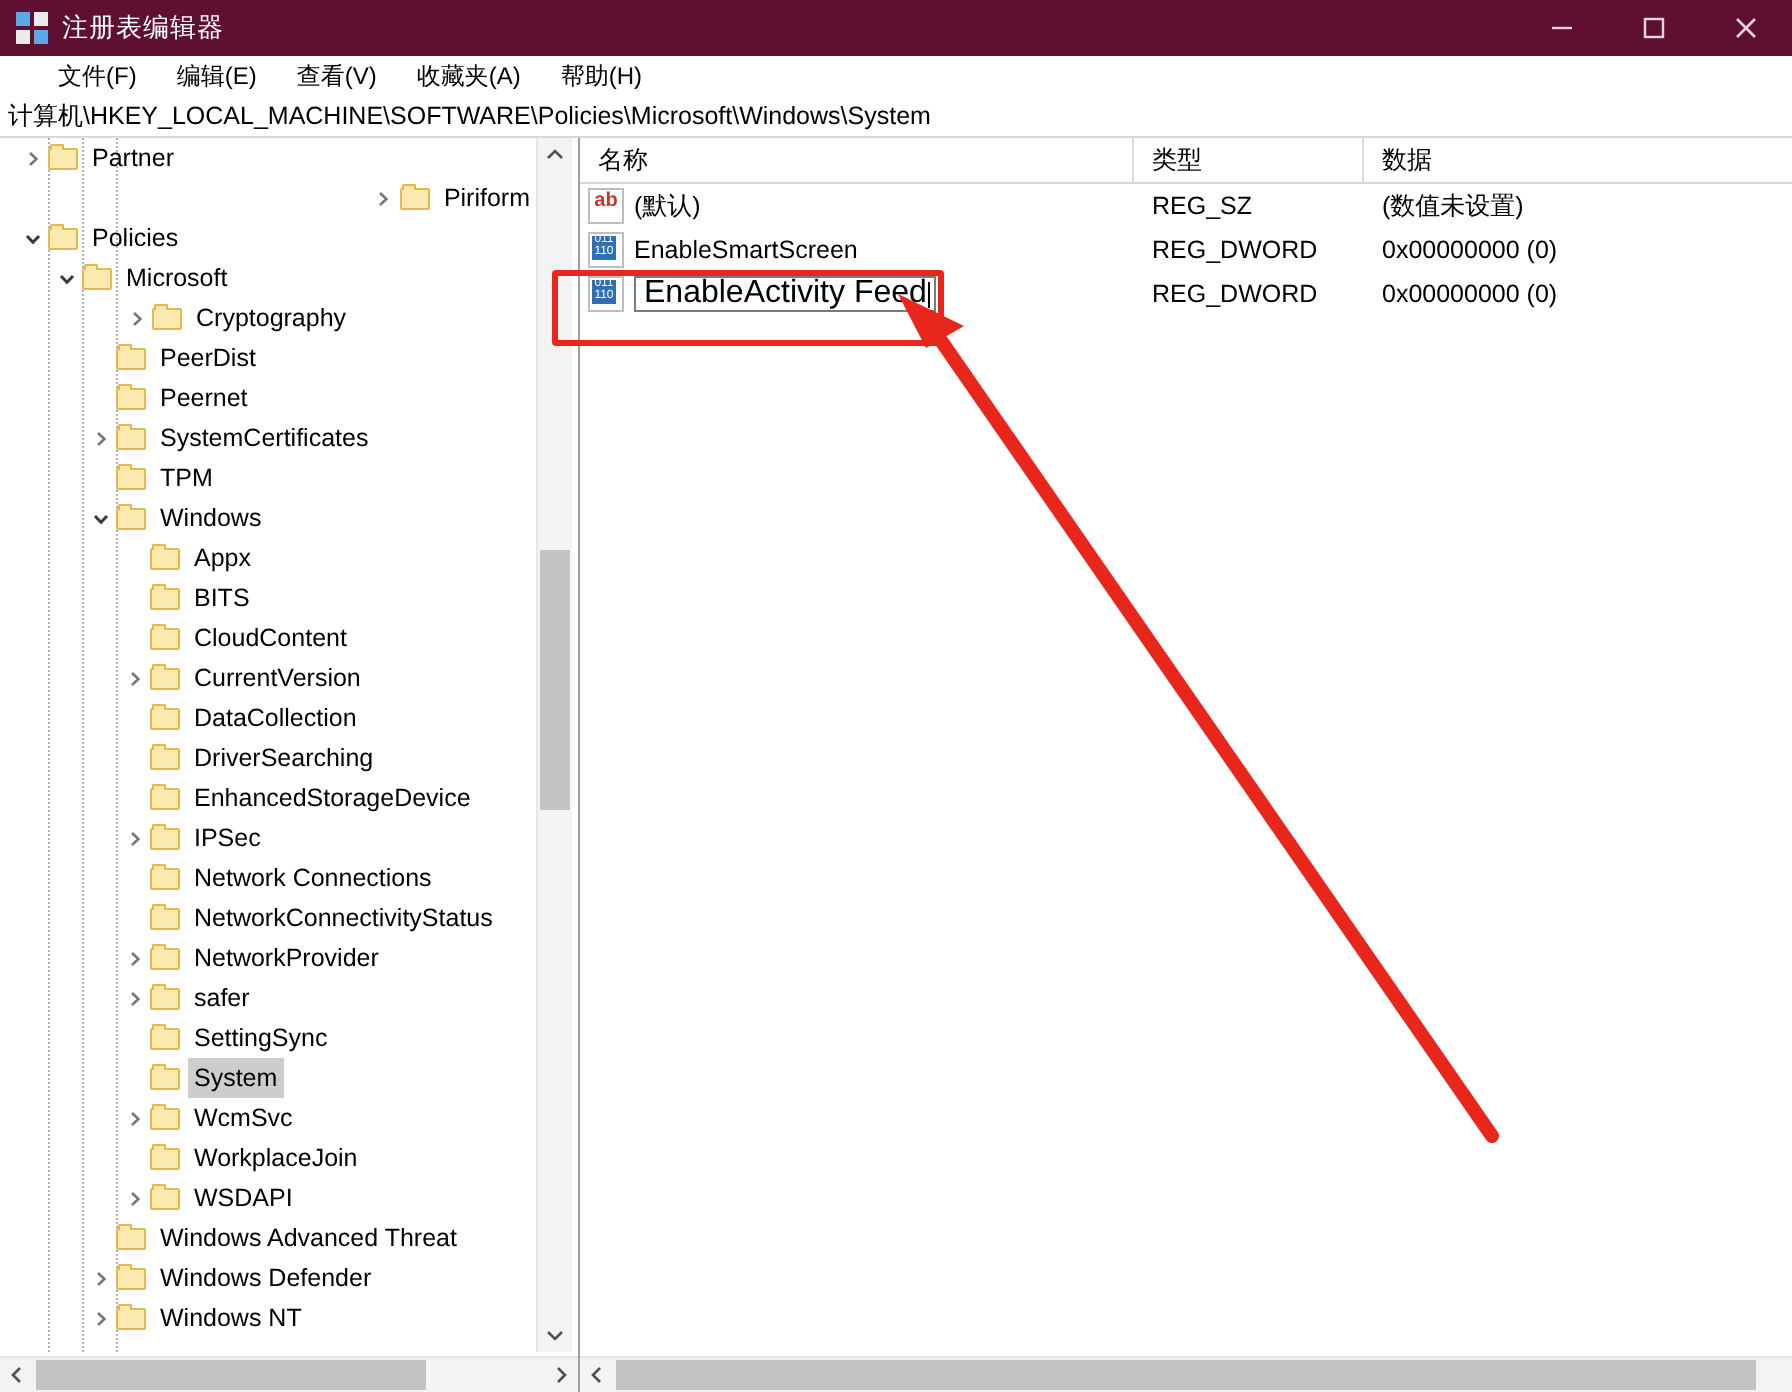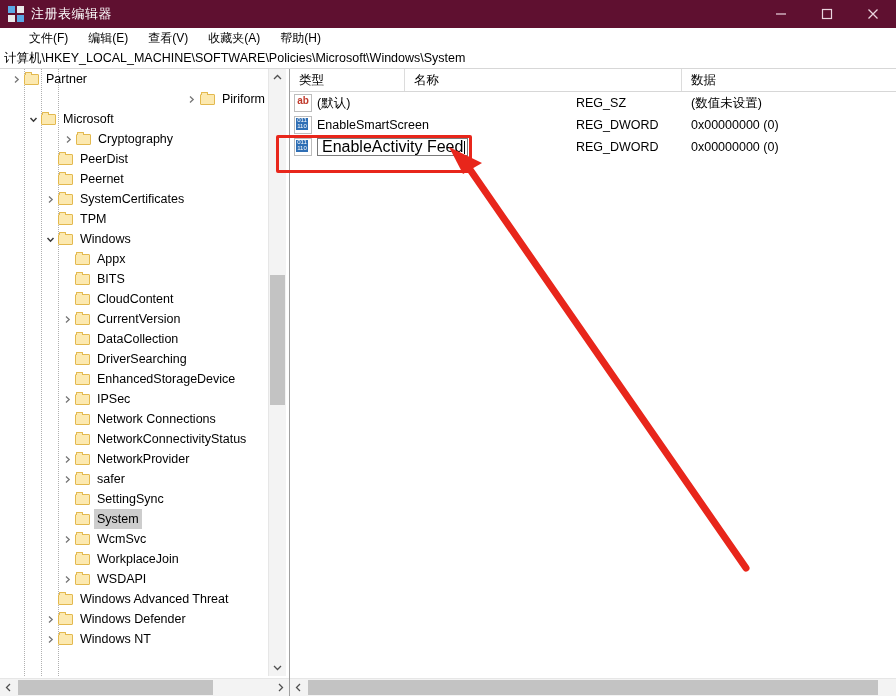--- a/index.html
+++ b/index.html
@@ -191,20 +191,31 @@
               <span class="exp">
                 <svg width="9" height="9" viewBox="0 0 9 9">
                   <path d="M3 1.5l3.2 3-3.2 3" fill="none" stroke="#767676" stroke-width="1.3"></path>
                 </svg>
               </span>
               <span class="folder">
                 <i></i>
               </span>
               <span class="lbl">Piriform</span>
             </div>
+            <div class="trow" style="padding-left: 8px;">
+              <span class="exp">
+                <svg width="9" height="9" viewBox="0 0 9 9">
+                  <path d="M1.5 3l3 3.2 3-3.2" fill="none" stroke="#3a3a3a" stroke-width="1.5"></path>
+                </svg>
+              </span>
+              <span class="folder">
+                <i></i>
+              </span>
+              <span class="lbl">Policies</span>
+            </div>
             <div class="trow" style="padding-left: 25px;">
               <span class="exp">
                 <svg width="9" height="9" viewBox="0 0 9 9">
                   <path d="M1.5 3l3 3.2 3-3.2" fill="none" stroke="#3a3a3a" stroke-width="1.5"></path>
                 </svg>
               </span>
               <span class="folder">
                 <i></i>
               </span>
               <span class="lbl">Microsoft</span>
@@ -462,22 +473,22 @@
         <div class="hbtn" style="position:absolute;right:0;top:0;">
           <svg width="9" height="9" viewBox="0 0 9 9">
               <path d="M3 1l3.5 3.5L3 8" fill="none" stroke="#505050" stroke-width="1.3"></path>
             </svg>
         </div>
       </div>
     </div>
 
     <div class="list-pane">
       <div class="cols">
+        <div class="col c0">名称</div>
         <div class="col c1">类型</div>
-        <div class="col c0">名称</div>
         <div class="col c2">数据</div>
       </div>
       <div class="rows" id="rows">
           <div class="lrow">
             <div class="cell c0">
               <span class="ico ico-sz">
                 <b>ab</b>
               </span>
               <span>(默认)</span>
             </div>

